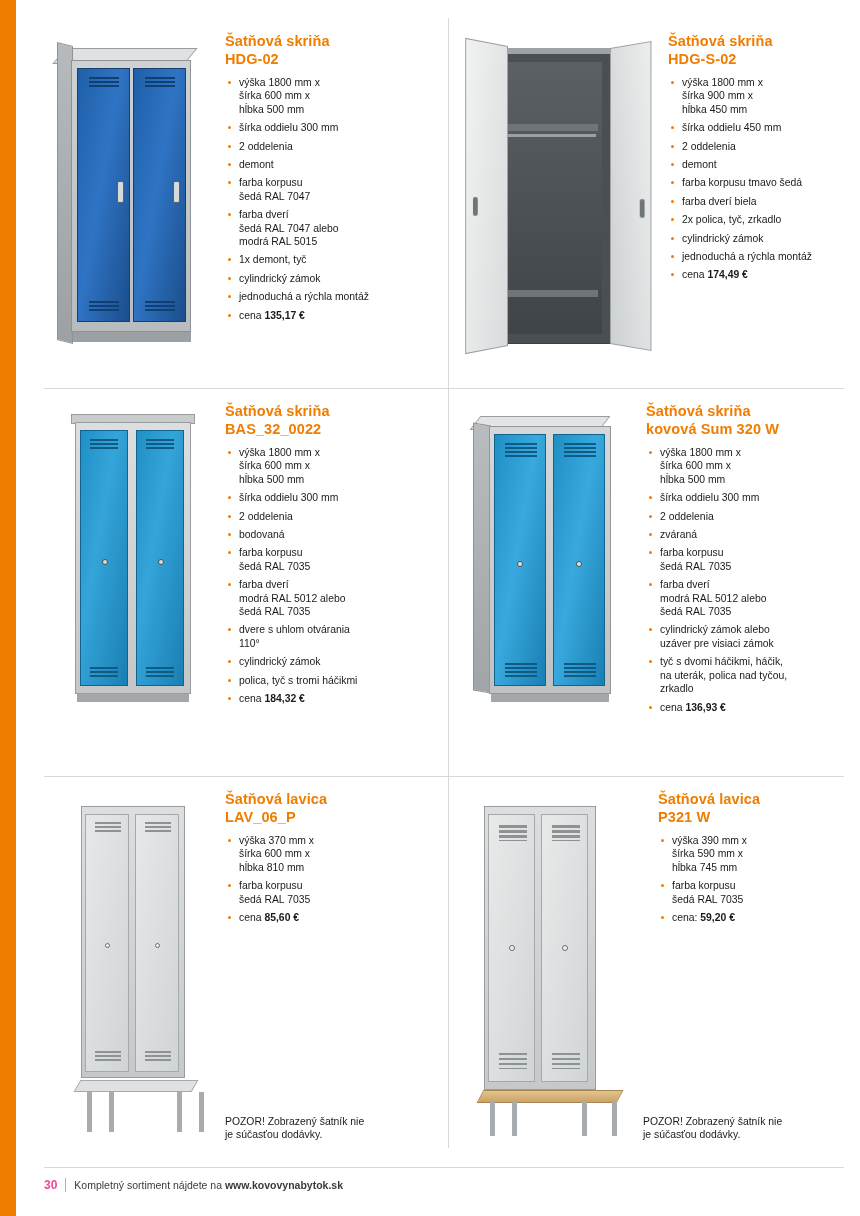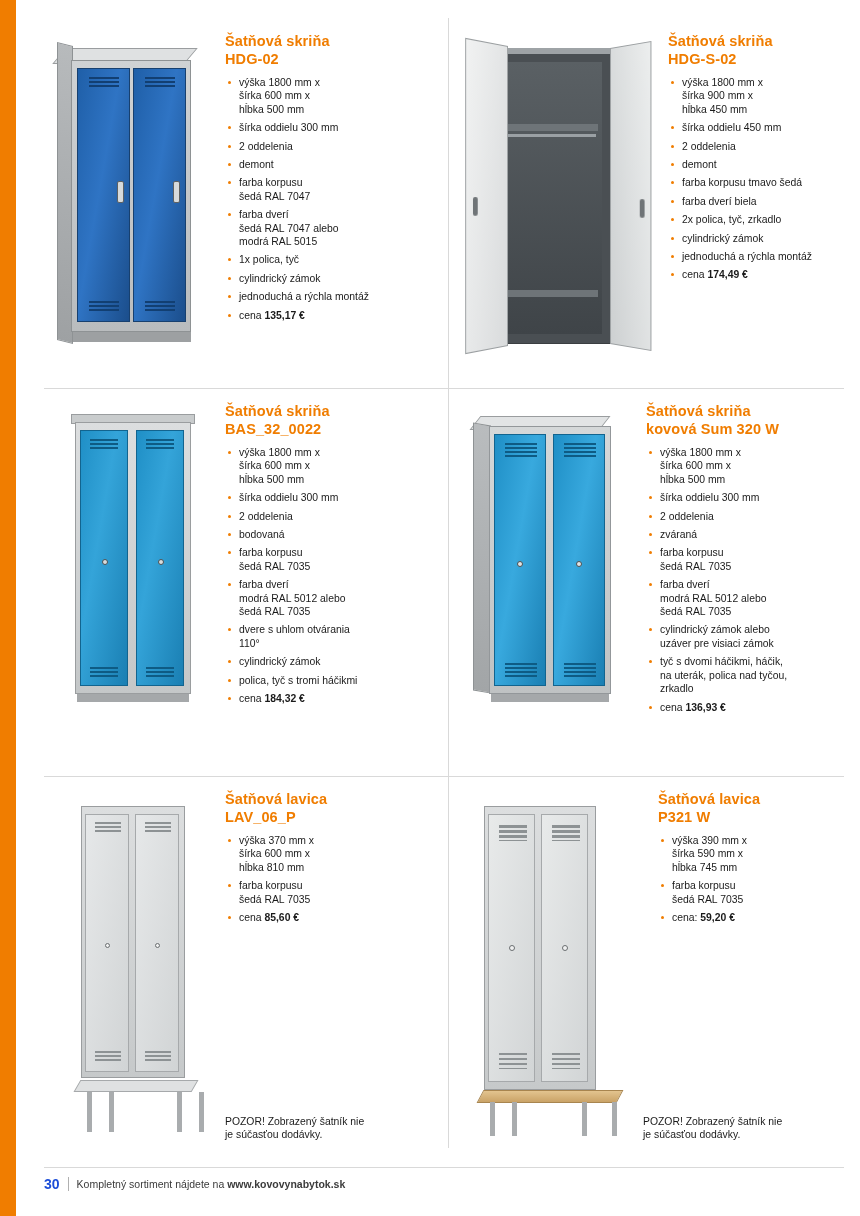--- a/index.html
+++ b/index.html
@@ -123,23 +123,23 @@
   }
   
   .footer {
     position: absolute;
     left: 28px; bottom: 24px;
     width: 800px;
     display: flex;
     align-items: center;
   }
   .footer .pageno {
-    font-size: 14px;
+    font-size: 12px;
     font-weight: bold;
-    color: #1d4ed8;
+    color: #ec4899;
     margin-right: 8px;
   }
   .footer .sep {
     width: 1px; height: 14px;
     background: #b0b0b0;
     margin-right: 8px;
   }
   .footer .ftext {
     font-size: 10.5px;
     color: #3b3b3b;
@@ -466,21 +466,21 @@
 šírka 600 mm x
 hĺbka 500 mm</li>
               <li style="white-space:pre-line;">šírka oddielu 300 mm</li>
               <li style="white-space:pre-line;">2 oddelenia</li>
               <li style="white-space:pre-line;">demont</li>
               <li style="white-space:pre-line;">farba korpusu
 šedá RAL 7047</li>
               <li style="white-space:pre-line;">farba dverí
 šedá RAL 7047 alebo
 modrá RAL 5015</li>
-              <li style="white-space:pre-line;">1x polica, tyč</li>
+              <li style="white-space:pre-line;">1x demont, tyč</li>
               <li style="white-space:pre-line;">cylindrický zámok</li>
               <li style="white-space:pre-line;">jednoduchá a rýchla montáž</li>
               <li>
                 <span>cena </span><b>135,17 €</b>
               </li>
             </ul>
           </div>
         </div>
 
         <div class="cell right">

